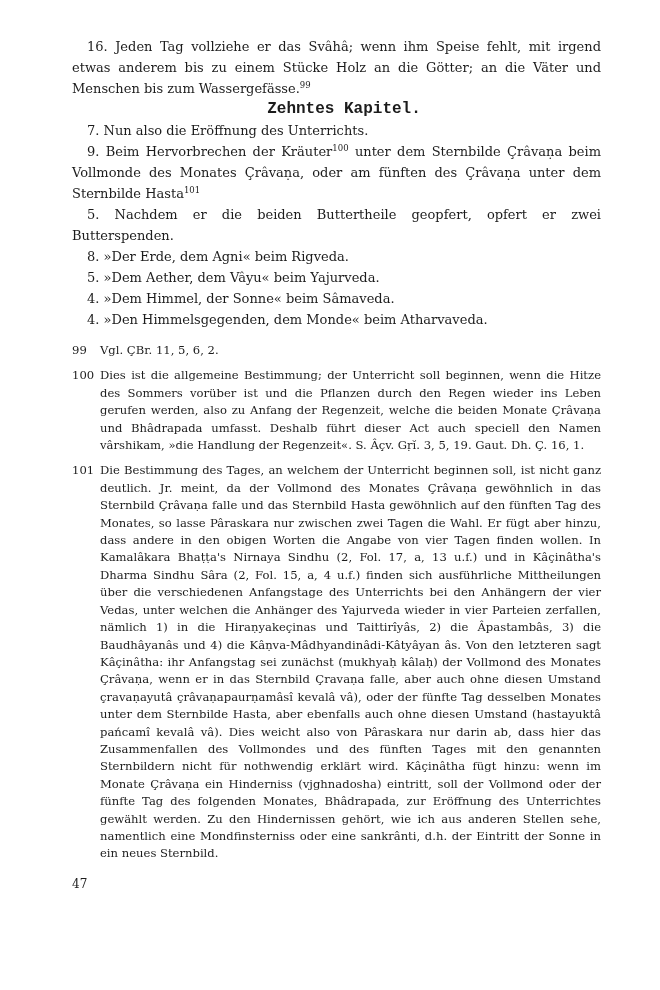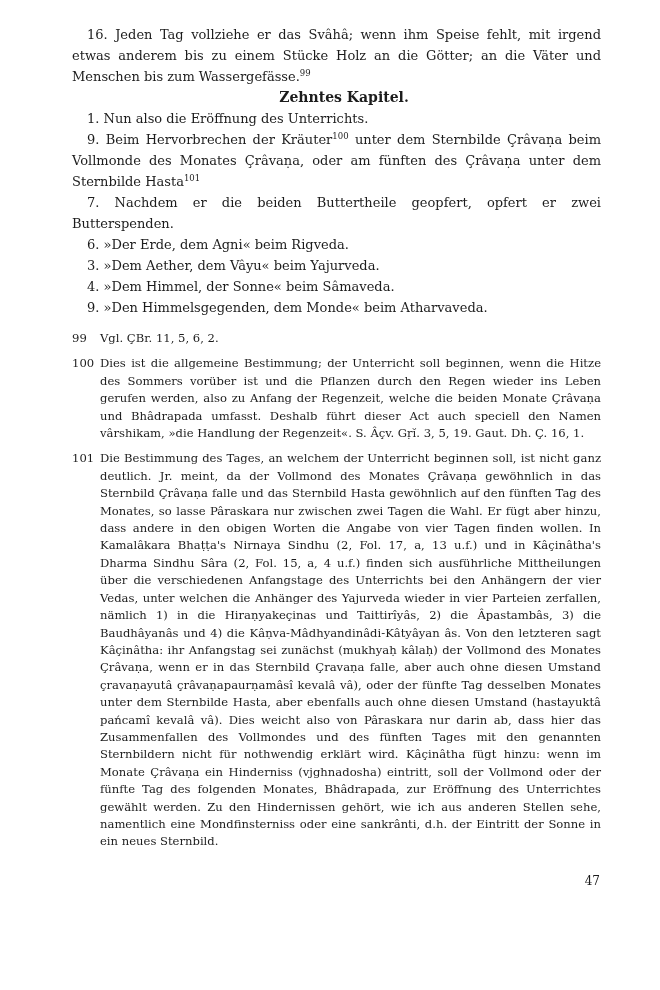--- a/index.html
+++ b/index.html
@@ -11,90 +11,91 @@
     width: 660px;
     height: 990px;
     color: #1c1c1c;
     font-family: "DejaVu Serif", serif;
     overflow: hidden;
   }
   .page {
     box-sizing: border-box;
     width: 660px;
     height: 990px;
-    padding: 24px 59px 0 72px;
+    padding: 36px 59px 0 72px;
   }
   
   .body-text {
     font-size: 13px;
     line-height: 21px;
     text-align: justify;
   }
   p.bp {
     margin: 0;
     text-indent: 15px;
   }
   sup.fnref {
     font-size: 8.5px;
     line-height: 0;
     vertical-align: super;
     letter-spacing: 0;
   }
   .chapter-heading {
-    font-size: 14px;
+    font-size: 16px;
     font-weight: bold;
     text-align: center;
     margin: 25px 0 17px 0;
     text-indent: 0;
+    font-family: Liberation Mono, monospace;
   }
   
   .footnotes {
     margin-top: 12px;
     font-size: 11.6px;
     line-height: 17.4px;
   }
   .fn {
     display: flex;
     margin: 0 0 8px 0;
   }
   .fn-num {
     flex: none;
     width: 28px;
   }
   .fn-text {
     flex: 1;
     text-align: justify;
   }
   .page-num {
-    text-align: right;
+    text-align: left;
     font-size: 12px;
-    margin-top: 23px;
+    margin-top: 14px;
     padding-right: 1px;
   }
 </style>
 </head>
 <body>
 
 <div class="page">
 
   <div class="body-text">
 
     <p class="bp"><span>16. Jeden Tag vollziehe er das Svâhâ; wenn ihm Speise fehlt, mit irgend etwas anderem bis zu einem Stücke Holz an die Götter; an die Väter und Menschen bis zum Wassergefässe.</span><sup class="fnref">99</sup></p>
 
     <p class="bp chapter-heading">Zehntes Kapitel.</p>
 
-    <p class="bp">1. Nun also die Eröffnung des Unterrichts.</p>
+    <p class="bp">7. Nun also die Eröffnung des Unterrichts.</p>
 
     <p class="bp"><span>9. Beim Hervorbrechen der Kräuter</span><sup class="fnref">100</sup><span> unter dem Sternbilde Çrâvaṇa beim Vollmonde des Monates Çrâvaṇa, oder am fünften des Çrâvaṇa unter dem Sternbilde Hasta</span><sup class="fnref">101</sup></p>
 
-    <p class="bp">7. Nachdem er die beiden Buttertheile geopfert, opfert er zwei Butterspenden.</p>
-    <p class="bp">6. »Der Erde, dem Agni« beim Rigveda.</p>
-    <p class="bp">3. »Dem Aether, dem Vâyu« beim Yajurveda.</p>
+    <p class="bp">5. Nachdem er die beiden Buttertheile geopfert, opfert er zwei Butterspenden.</p>
+    <p class="bp">8. »Der Erde, dem Agni« beim Rigveda.</p>
+    <p class="bp">5. »Dem Aether, dem Vâyu« beim Yajurveda.</p>
     <p class="bp">4. »Dem Himmel, der Sonne« beim Sâmaveda.</p>
-    <p class="bp">9. »Den Himmelsgegenden, dem Monde« beim Atharvaveda.</p>
+    <p class="bp">4. »Den Himmelsgegenden, dem Monde« beim Atharvaveda.</p>
 
   </div>
 
   <div class="footnotes">
 
     <div class="fn">
       <div class="fn-num">99</div>
       <div class="fn-text">Vgl. ÇBr. 11, 5, 6, 2.</div>
     </div>
 

